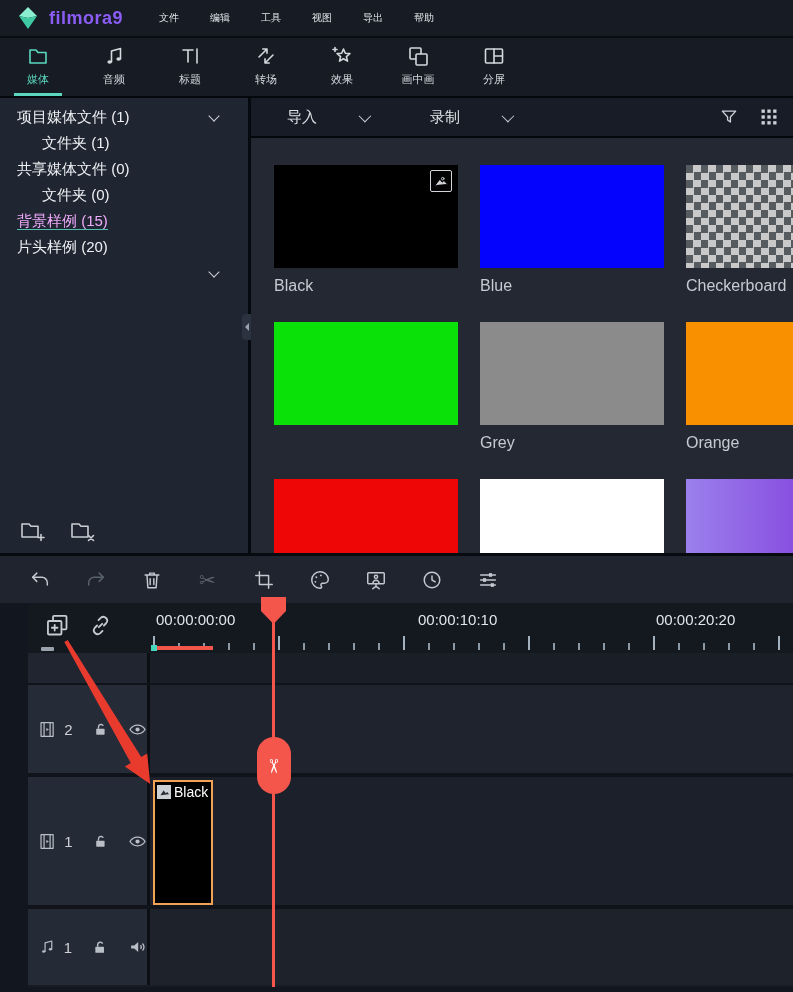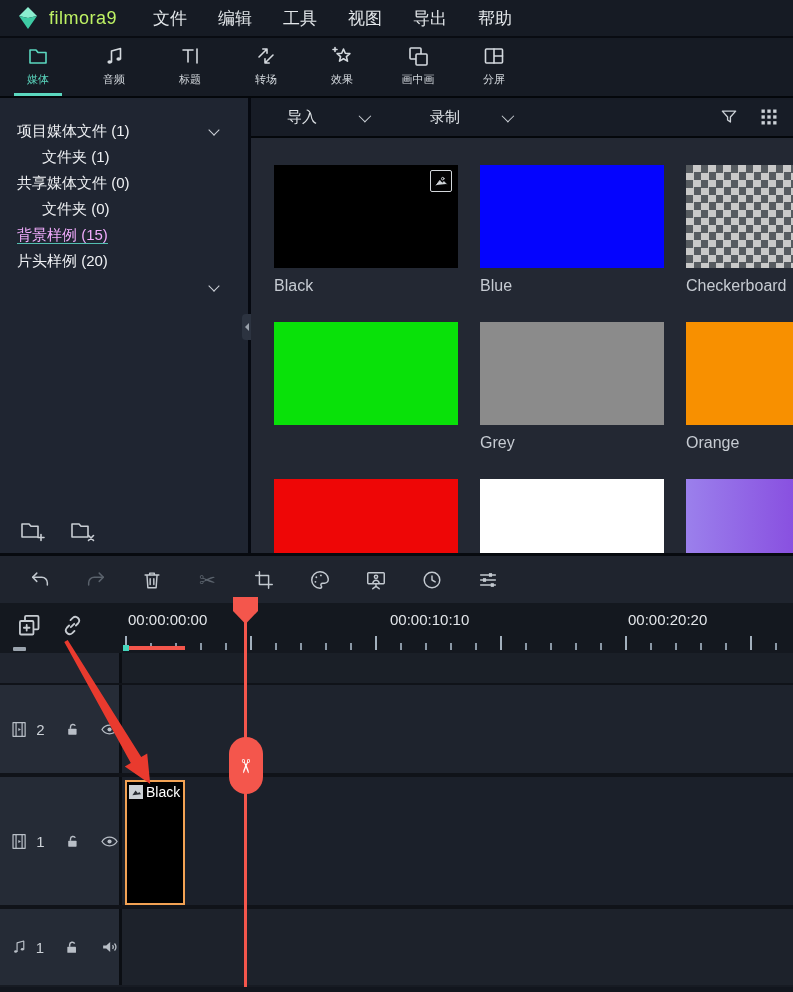--- a/index.html
+++ b/index.html
@@ -6,33 +6,33 @@
   html,body { width: 793px; height: 992px; overflow: hidden; }
   body {
     font-family: "Liberation Sans", "DejaVu Sans", sans-serif;
     background: #12161e; color: #e8ebee; position: relative;
   }
   svg.ic { fill: none; stroke: currentColor; stroke-width: 1.6; stroke-linecap: round; stroke-linejoin: round; display:block; }
 
   
   .menubar { height: 38px; background: #161b24; display: flex; align-items: center; padding-left: 16px; border-bottom: 2px solid #090c12; }
   .logo { display: flex; align-items: center; gap: 9px; margin-right: 26px; }
-  .logo-text { font-size: 18px; font-weight: normal; color: #bef264; letter-spacing: .5px; }
-  .menu-item { font-size: 17px; color: #e3e7ea; padding: 4px 10px; margin-right: 11px; cursor: default; }
+  .logo-text { font-size: 18px; font-weight: bold; color: #8b5cf6; letter-spacing: .5px; }
+  .menu-item { font-size: 10px; color: #e3e7ea; padding: 4px 10px; margin-right: 11px; cursor: default; }
 
   
   .tabbar { height: 60px; background: #161b24; display: flex; align-items: stretch; padding-left: 6px; border-bottom: 2px solid #04070b; }
   .tab { min-width: 64px; display: flex; flex-direction: column; align-items: center; justify-content: center; gap: 4px; color: #d4d9de; position: relative; padding: 4px 6px 8px; margin-right: 12px; }
   .tab .tab-label { font-size: 11px; }
   .tab.active { color: #5bd7bf; }
   .tab.active::after { content:""; position: absolute; left: 8px; right: 8px; bottom: 0; height: 3px; background: #5bd7bf; }
 
   
   .main { display: flex; height: 455px; }
-  .sidebar { width: 251px; background: #1f2531; border-right: 3px solid #060910; position: relative; padding-top: 20px; }
+  .sidebar { width: 251px; background: #1f2531; border-right: 3px solid #060910; position: relative; padding-top: 6px; }
   .side-item { font-size: 15px; line-height: 26px; padding-left: 17px; position: relative; color: #eef0f3; white-space: nowrap; }
   .side-item.indent { padding-left: 42px; }
   .side-item.active { color: #f0abfc; }
   .side-item.active .side-label { border-bottom: 1px solid #53beb0; }
   .chev { position: absolute; right: 30px; top: 8px; width: 8px; height: 8px; border-right: 1.6px solid #ccd1d7; border-bottom: 1.6px solid #ccd1d7; transform: rotate(45deg); }
   .side-bottom { position: absolute; left: 18px; bottom: 10px; display: flex; gap: 22px; color: #c9ced4; }
   .collapse-handle { position: absolute; right: -3px; top: 216px; width: 9px; height: 26px; background: #2c3340; border-radius: 4px 0 0 4px; display:flex; align-items:center; justify-content:center; }
   .collapse-handle::before { content:""; width:0; height:0; border-right:4px solid #9aa2ac; border-top:4px solid transparent; border-bottom:4px solid transparent; }
 
   .media-panel { flex: 1; display: flex; flex-direction: column; background: #232833; overflow: hidden; }
@@ -46,21 +46,21 @@
   .thumb.checkerboard { background-image: repeating-conic-gradient(#c9c9c9 0 25%, #565b60 0 50%); background-size: 15px 15px; }
   .corner-icon { position: absolute; top: 5px; right: 6px; width: 22px; height: 22px; border: 1.5px solid #d3d7db; border-radius: 2px; color: #d3d7db; display: flex; align-items: center; justify-content: center; background: rgba(10,10,10,.3); }
 
   
   .toolbar { height: 50px; background: #1f242e; border-top: 3px solid #070a0f; display: flex; align-items: center; padding-left: 28px; gap: 33px; color: #c3c9d0; }
   .tool { width: 23px; height: 23px; display: flex; align-items: center; justify-content: center; }
   .tool.dim { color: #5a626c; }
   .tool .glyph { font-family: "DejaVu Sans", sans-serif; font-size: 20px; line-height: 1; }
 
   
-  .timeline { position: relative; height: 384px; background: #171b23; }
+  .timeline { position: relative; height: 384px; background: #171b23; margin-left: 28px; }
   .tl-ruler-row { height: 50px; background: #14181f; position: relative; }
   .tl-tools { position: absolute; left: 16px; top: 9px; display: flex; gap: 16px; color: #c7ccd2; }
   .ruler-label { position: absolute; top: 8px; font-size: 15px; color: #e2e5e9; white-space: nowrap; }
   .tick { position: absolute; bottom: 3px; width: 2px; background: #8b98a6; }
   .tick.minor { height: 7px; }
   .tick.major { height: 14px; background: #a3b0bd; }
   .clip-extent-bar { position: absolute; left: 129px; top: 43px; width: 56px; height: 4px; background: #f4564c; }
   .clip-extent-start { position: absolute; left: 123px; top: 42px; width: 6px; height: 6px; background: #45d6bd; }
   .scroll-stub { position: absolute; left: 13px; top: 43px; width: 13px; height: 4px; background: #9aa3ad; border-radius: 1px; }
 

